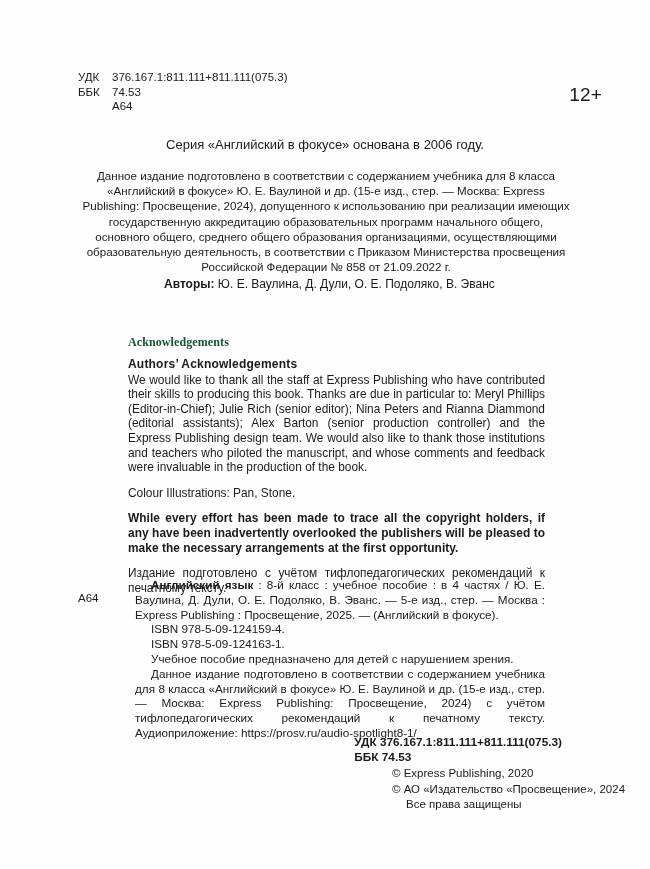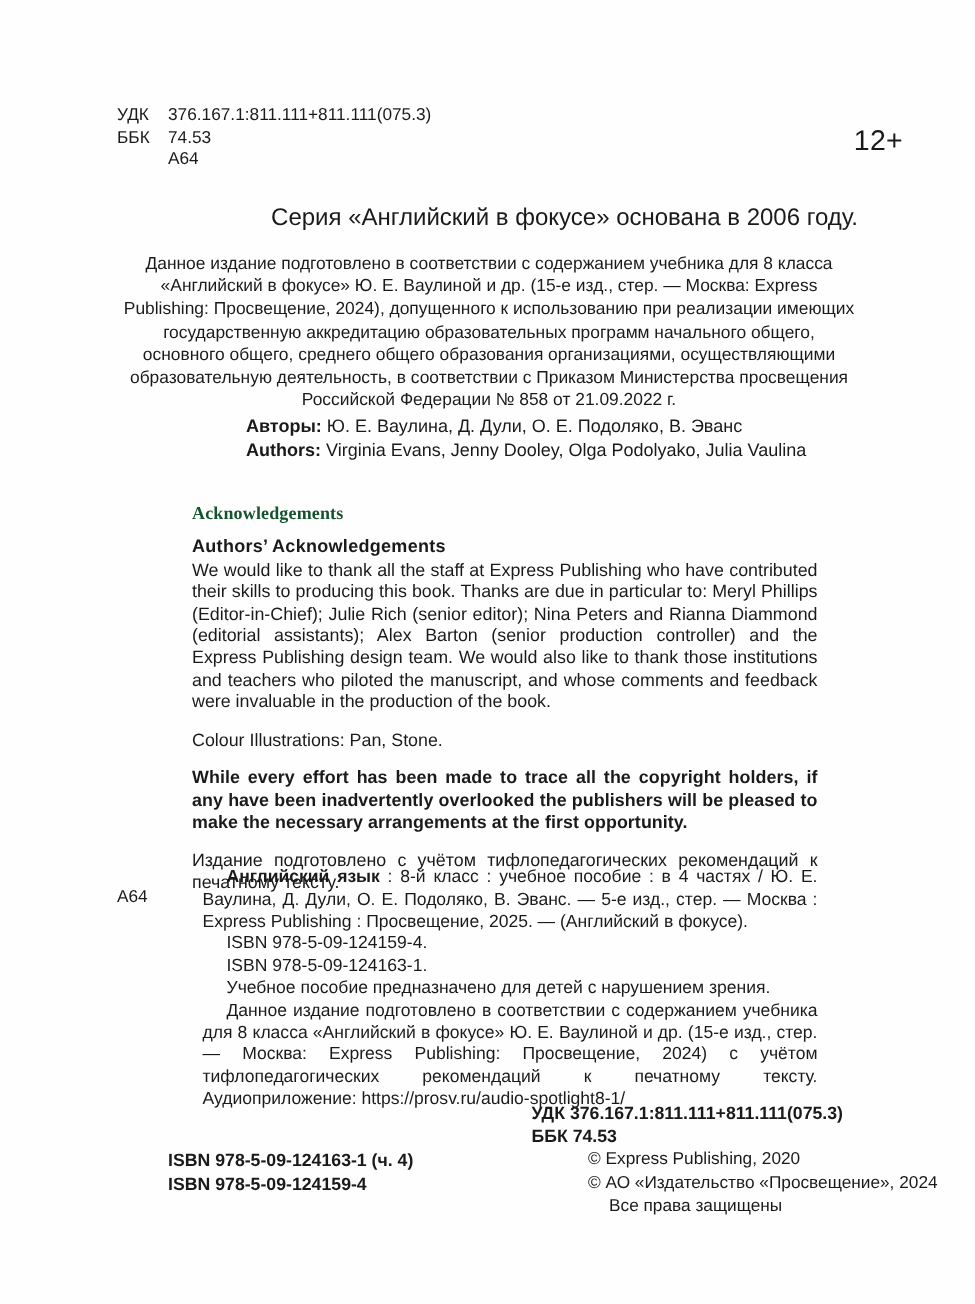--- a/index.html
+++ b/index.html
@@ -43,22 +43,22 @@
     font-weight: 400;
     letter-spacing: 0.2px;
   }
 
   
   .series-line {
     position: absolute;
     left: 78px;
     right: 78px;
     top: 137px;
-    text-align: right;
-    font-size: 16px;
+    text-align: center;
+    font-size: 13px;
   }
 
   
   .approval {
     position: absolute;
     left: 82px;
     right: 80px;
     top: 168px;
     font-size: 11.6px;
     line-height: 15.2px;
@@ -187,24 +187,20 @@
   <div class="age-rating">12+</div>
 
   <div class="series-line">Серия «Английский в фокусе» основана в 2006 году.</div>
 
   <div class="approval">Данное издание подготовлено в соответствии с содержанием учебника для 8 класса «Английский в фокусе» Ю. Е. Ваулиной и др. (15-е изд., стер. — Москва: Express Publishing: Просвещение, 2024), допущенного к использованию при реализации имеющих государственную аккредитацию образовательных программ начального общего, основного общего, среднего общего образования организациями, осуществляющими образовательную деятельность, в соответствии с Приказом Министерства просвещения Российской Федерации № 858 от 21.09.2022 г.</div>
 
   <div class="authors-block">
     <div class="authors-row">
       <b>Авторы:</b>
       <span>Ю. Е. Ваулина, Д. Дули, О. Е. Подоляко, В. Эванс</span>
-    </div>
-    <div class="authors-row">
-      <b>Authors:</b>
-      <span>Virginia Evans, Jenny Dooley, Olga Podolyako, Julia Vaulina</span>
     </div>
   </div>
 
   <div class="ack-head" style="color: #14532d; font-family: Liberation Serif, serif;">Acknowledgements</div>
 
   <div class="ack-body">
     <h4>Authors’ Acknowledgements</h4>
     <p class="last-full">We would like to thank all the staff at Express Publishing who have contributed their skills to producing this book. Thanks are due in particular to: Meryl Phillips (Editor-in-Chief); Julie Rich (senior editor); Nina Peters and Rianna Diammond (editorial assistants); Alex Barton (senior production controller) and the Express Publishing design team. We would also like to thank those institutions and teachers who piloted the manuscript, and whose comments and feedback were invaluable in the production of the book.</p>
     <p class="gap ragged">Colour Illustrations: Pan, Stone.</p>
     <p class="gap bold">While every effort has been made to trace all the copyright holders, if any have been inadvertently overlooked the publishers will be pleased to make the necessary arrangements at the first opportunity.</p>
@@ -224,24 +220,20 @@
     <div>
       <span>УДК</span>
       <span>376.167.1:811.111+811.111(075.3)</span>
     </div>
     <div>
       <span>ББК</span>
       <span>74.53</span>
     </div>
   </div>
 
-  <div class="footer-isbn">
-    <div>ISBN 978-5-09-124163-1 (ч. 4)</div>
-    <div>ISBN 978-5-09-124159-4</div>
-  </div>
 
   <div class="footer-copy">
     <div>© Express Publishing, 2020</div>
     <div>© АО «Издательство «Просвещение», 2024</div>
     <div class="rights">Все права защищены</div>
   </div>
 
 </div>
 
 </body></html>

